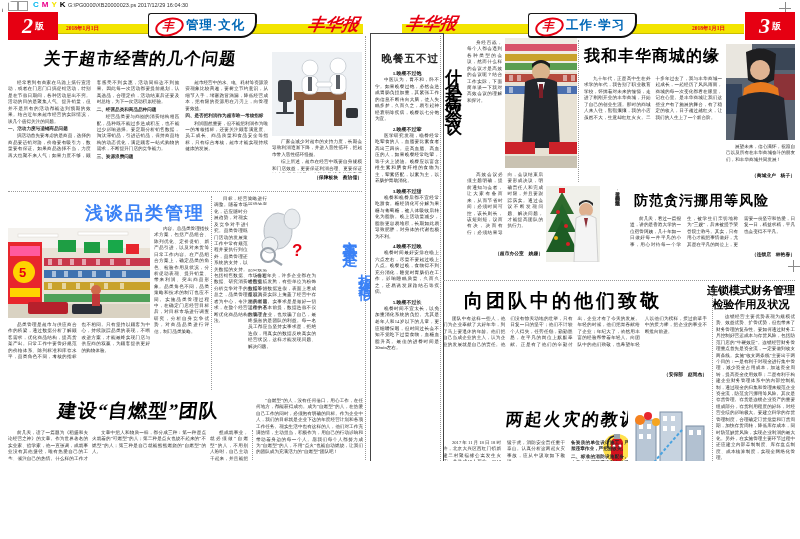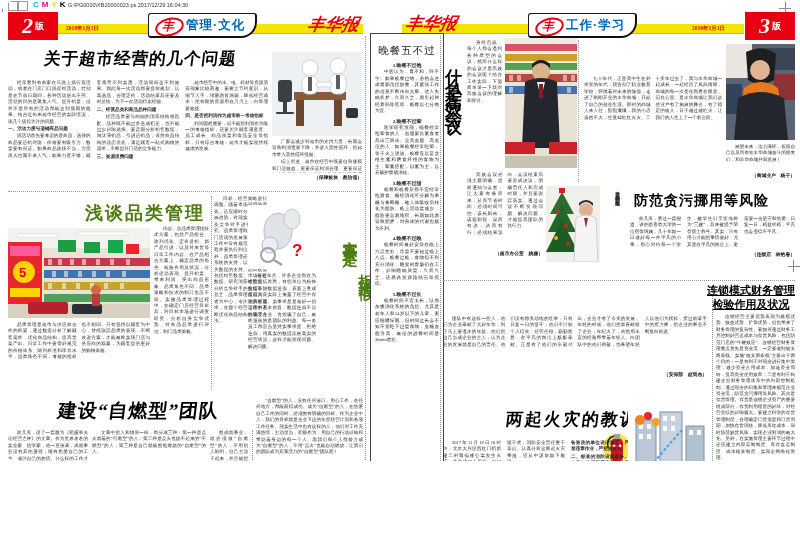--- a/index.html
+++ b/index.html
@@ -11,21 +11,21 @@
        color:#2b2b2b;font-family:"Liberation Serif",serif;}
   .txt p{margin:0 0 1px 0;text-indent:9px;}
   .txt p.bh{font-weight:700;text-indent:0;}
   .cols2{column-count:2;column-gap:5px;}
   .cols3{column-count:3;column-gap:6px;}
   .cols4{column-count:4;column-gap:5px;}
   .byline{position:absolute;font-size:4.8px;font-weight:700;text-align:right;color:#111;overflow:hidden;}
   
   .hl-brush{position:absolute;font-family:"Liberation Serif",serif;font-weight:900;color:#000;
             transform:skewX(-7deg);white-space:nowrap;}
-  .hl-serif{position:absolute;font-family:"Liberation Serif",serif;font-weight:900;color:#4d7c0f;white-space:nowrap;}
+  .hl-serif{position:absolute;font-family:"Liberation Serif",serif;font-weight:900;color:#3b82f6;white-space:nowrap;}
   .hl-sans{position:absolute;font-family:"Liberation Sans",sans-serif;font-weight:800;color:#000;white-space:nowrap;}
   .vt{writing-mode:vertical-rl;text-orientation:upright;}
   
   .yellowbar{position:absolute;height:9px;background:#f3e500;border-bottom:1px solid #c9bd00;}
   .pagenum{position:absolute;width:50px;height:28px;background:#e60012;color:#fff;display:flex;
            align-items:center;justify-content:center;gap:2px;}
   .pagenum .num{font-family:"Liberation Serif",serif;font-style:italic;font-weight:900;font-size:22px;line-height:1;}
   .pagenum .unit{font-size:9px;font-weight:700;}
   .datetxt{position:absolute;color:#e60012;font-size:5.5px;font-weight:700;white-space:nowrap;}
   .sectab{position:absolute;height:22px;background:#fff;border:1px solid #1a1a1a;border-bottom:2.5px solid #111;
@@ -43,22 +43,22 @@
   .dot-h{position:absolute;height:0;border-top:1px dotted #9a9a9a;}
   .dot-v{position:absolute;width:0;border-left:1px dotted #9a9a9a;}
   .mark{position:absolute;background:#8a8a8a;}
   .regbox{position:absolute;border:1px solid #999;background:#fff;}
   .cmyk{position:absolute;font-family:"Liberation Sans",sans-serif;font-weight:900;font-size:8px;letter-spacing:2px;}
   .cmyk span{margin-right:1px;}
   .fileinfo{position:absolute;font-family:"Liberation Sans",sans-serif;font-size:5.5px;color:#333;white-space:nowrap;}
   .photo{position:absolute;overflow:hidden;}
   
   .dinnerbox{position:absolute;border:1px solid #444;background:#fff;padding:4px 4px;overflow:hidden;}
-  .dinnerbox .bt{font-family:"Liberation Serif",serif;font-weight:400;font-size:10.5px;text-align:center;
-                 letter-spacing:1px;margin:6px 0 4px 0;}
+  .dinnerbox .bt{font-family:"Liberation Serif",serif;font-weight:700;font-size:10.5px;text-align:right;
+                 letter-spacing:1px;margin:14px 0 4px 0;}
   .dinnerbox .st{font-weight:700;font-size:5px;text-align:center;margin:3px 0 1px 0;}
   .dinnerbox .sx{font-size:4.6px;line-height:1.42;text-align:justify;text-indent:9px;}
 </style>
 </head>
 <body>
 
 <div id="sheet">
 
   <div class="mark" style="left:2px;top:0;width:1px;height:12px;"></div>
   <div class="regbox" style="left:8px;top:1px;width:8px;height:8px;"></div>
@@ -336,20 +336,21 @@
       <circle cx="40" cy="24" r="7" fill="#dfb08f"></circle>
       <path d="M33 20 q7 -8 14 0 l0 -3 q-7 -6 -14 0z" fill="#2a2a2c"></path>
       <path d="M30 32 q10 -6 20 0 l2 44 l-24 0z" fill="#f4f4f4" stroke="#cfcfcf"></path>
       <path d="M38 32 l4 0 l-2 10z" fill="#8c2f38"></path>
     </svg>
   </div>
   <div class="txt vt" style="left:604px;top:188px;width:16px;height:72px;font-size:4.6px;">圣诞节前夕，超市员工精心装扮门店，营造浓浓的节日气氛。</div>
 
   <div class="dot-v" style="left:578px;top:40px;height:142px;"></div>
 
+  <div class="hl-sans" style="left:584px;top:46px;font-size:16px;letter-spacing:1px;">我和丰华商城的缘</div>
   <div class="photo" style="left:726px;top:44px;width:69px;height:96px;">
     <svg width="69" height="96">
       <rect width="69" height="96" fill="#5a6472"></rect>
       <rect x="0" y="0" width="26" height="34" fill="#e9e6df"></rect>
       <rect x="30" y="4" width="39" height="22" fill="#3a4656"></rect>
       <rect x="48" y="30" width="21" height="26" fill="#8c3338"></rect>
       <rect x="0" y="40" width="16" height="30" fill="#33435c"></rect>
       <path d="M20 8 q15 -8 30 2 l-2 26 q-13 8 -26 0z" fill="#1e1e20"></path>
       <circle cx="34" cy="26" r="10" fill="#e0b392"></circle>
       <path d="M18 44 q16 -12 34 0 l2 14 l-38 0z" fill="#e87a1e"></path>
@@ -366,20 +367,21 @@
   <div class="byline" style="left:726px;top:172px;width:69px;">（商城业户　杨子）</div>
 
   <div class="hl-sans" style="left:634px;top:192px;font-size:14px;letter-spacing:1px;">防范贪污挪用等风险</div>
   <div class="txt cols3" style="left:630px;top:216px;width:165px;height:34px;">
     <p>前几天，看过一篇报道，讲的是香港大学的一位宿管阿姨，几十年如一日做好每一件平凡的小事，用心对待每一个学生，被学生们亲切地称为“三嫂”，后来被授予荣誉院士称号。其实，只有用心才能把事情做好，尤其是在平凡的岗位上，更需要一份坚守和热爱，日复一日，精益求精，平凡也会变得不平凡。</p>
   </div>
   <div class="byline" style="left:700px;top:251px;width:95px;">（连锁店　林艳春）</div>
 
   <div class="dot-h" style="left:443px;top:280px;width:352px;"></div>
 
+  <div class="hl-sans" style="left:464px;top:288px;font-size:19px;letter-spacing:3px;">向团队中的他们致敬</div>
   <div class="txt cols4" style="left:443px;top:316px;width:264px;height:54px;">
     <p>团队中有这样一些人，他们为企业奉献了大好年华，到了马上要退休的年龄。他们把自己当成企业的主人，认为企业的发展就是自己的责任。他们没有惊天动地的壮举，只有日复一日的坚守；他们不计较个人得失，任劳任怨，勤勤恳恳，在平凡的岗位上默默奉献。正是有了他们的辛勤付出，企业才有了今天的发展。年轻的时候，他们把青春献给了企业；年纪大了，依然用丰富的经验帮带着年轻人。向团队中的他们致敬，也希望年轻人以他们为榜样，接过前辈手中的接力棒，把企业的事业不断推向前进。</p>
   </div>
   <div class="byline" style="left:640px;top:371px;width:67px;">（安保部　赵同杰）</div>
 
   <div class="hl-brush" style="left:506px;top:408px;font-size:17px;letter-spacing:2px;">两起火灾的教训</div>
 
   <div class="photo" style="left:600px;top:428px;width:34px;height:42px;background:#fff;">
     <svg width="34" height="42">
       <circle cx="17" cy="20" r="14" fill="#ffd400" opacity="0.7"></circle>
@@ -425,21 +427,21 @@
       <rect x="30" y="71" width="9" height="9" rx="2" fill="#d4222a"></rect>
     </svg>
   </div>
   <div class="txt" style="left:628px;top:492px;width:80px;height:28px;">
     <p class="bh">三、严密的消防安全监管。消防安全无小事，必须落实责任，加强巡查检查，及时消除火灾隐患，防患于未然。</p>
   </div>
   <div class="byline" style="left:628px;top:521px;width:80px;">（安保部　惠海）</div>
 
   <div class="dot-v" style="left:712px;top:285px;height:250px;"></div>
 
-  <div class="hl-sans" style="left:706px;top:284px;width:90px;font-size:11px;text-align:center;white-space:normal;line-height:1.25;text-decoration:underline;">
+  <div class="hl-sans" style="left:706px;top:284px;width:90px;font-size:11px;text-align:center;white-space:normal;line-height:1.25;">
     <div>连锁模式财务管理</div>
     <div>检验作用及状况</div>
   </div>
   <div class="txt" style="left:716px;top:314px;width:79px;height:206px;">
     <p>连锁经营主要优势表现为规模优势、效益优势、扩管优势，但也带来了财务管理的复杂性。要如何通过财务工具控制好营运成本与存货风险，包括防范门店的“牛鞭效应”。连锁经营财务管理重点首先是资金流，一定要做到收支两条线。实施“收支两条线”主要出于两个目的：一是有利于对现金进行集中管理，减少资金占用成本，加速资金周转，提高资金使用效率；二是有利于构建企业财务管理体系中的内部控制机制，通过现金的归集和管理来规范企业资金流，防范贪污挪用等风险。其次是存货管理。存货是连锁企业资产的重要组成部分，存货利用程度的好坏，对经营业绩的影响极大。要建立科学的存货管理制度，合理确定订货批量和订货周期，加快存货周转，降低库存成本，同时防范缺货风险，实现企业利润的最大化。另外，在实施管理主要环节过程中还应建立内部牵制制度、库存盘点制度、成本核算制度，实现全网络化管理。</p>
   </div>
   <div class="byline" style="left:716px;top:521px;width:79px;">（财务部　房僮）</div>
 
 </div>
 

